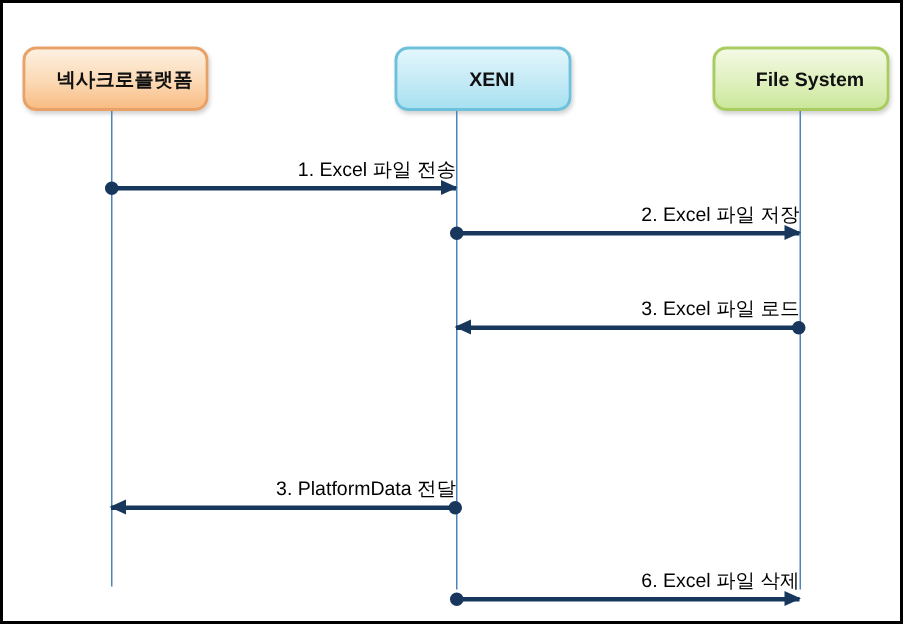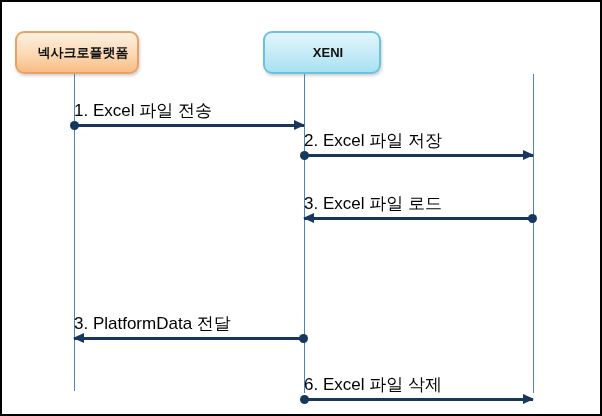--- a/index.html
+++ b/index.html
@@ -23,22 +23,22 @@
   .actor-fs{left:473px;width:118px;border:2px solid #A8CC60;
     background:linear-gradient(to bottom,#F3F9E4 0%,#DFF0BE 55%,#CBE79B 100%);}
   
   .lifeline{position:absolute;top:72px;width:1px;background:#4F81BD;}
   .lifeline-nexacro{left:72px;height:317px;}
   .lifeline-xeni{left:302px;height:319px;}
   .lifeline-fs{left:531px;height:319px;}
   
   .msg{position:absolute;height:3px;background:#17375D;}
   .msg .label{
-    position:absolute;left:0;right:0;bottom:5px;text-align:left;
-    font-size:17px;color:#000;white-space:nowrap;
+    position:absolute;left:0;right:0;bottom:5px;text-align:right;
+    font-size:13px;color:#000;white-space:nowrap;
   }
   .msg .dot{position:absolute;top:-3px;width:9px;height:9px;border-radius:50%;background:#17375D;}
   .dot-left{left:-4px;}
   .dot-right{right:-4px;}
   .msg .head{position:absolute;top:-4px;width:0;height:0;
     border-top:5.5px solid transparent;border-bottom:5.5px solid transparent;}
   .head-right{right:-1px;border-left:11px solid #17375D;}
   .head-left{left:-1px;border-right:11px solid #17375D;}
   .msg1{left:72px;width:230px;top:122px;}
   .msg2{left:302px;width:229px;top:152px;}
@@ -58,20 +58,23 @@
 </head>
 <body>
 
 <div class="canvas">
 
   <div class="actor actor-nexacro">
     <span>넥사크로플랫폼</span>
   </div>
   <div class="actor actor-xeni">
     <span>XENI</span>
+  </div>
+  <div class="actor actor-fs">
+    <span>File System</span>
   </div>
 
   <div class="lifeline lifeline-nexacro"></div>
   <div class="lifeline lifeline-xeni"></div>
   <div class="lifeline lifeline-fs"></div>
 
   <div class="msg msg1">
     <span class="label">1. Excel 파일 전송</span>
     <span class="dot dot-left"></span>
     <span class="head head-right"></span>

